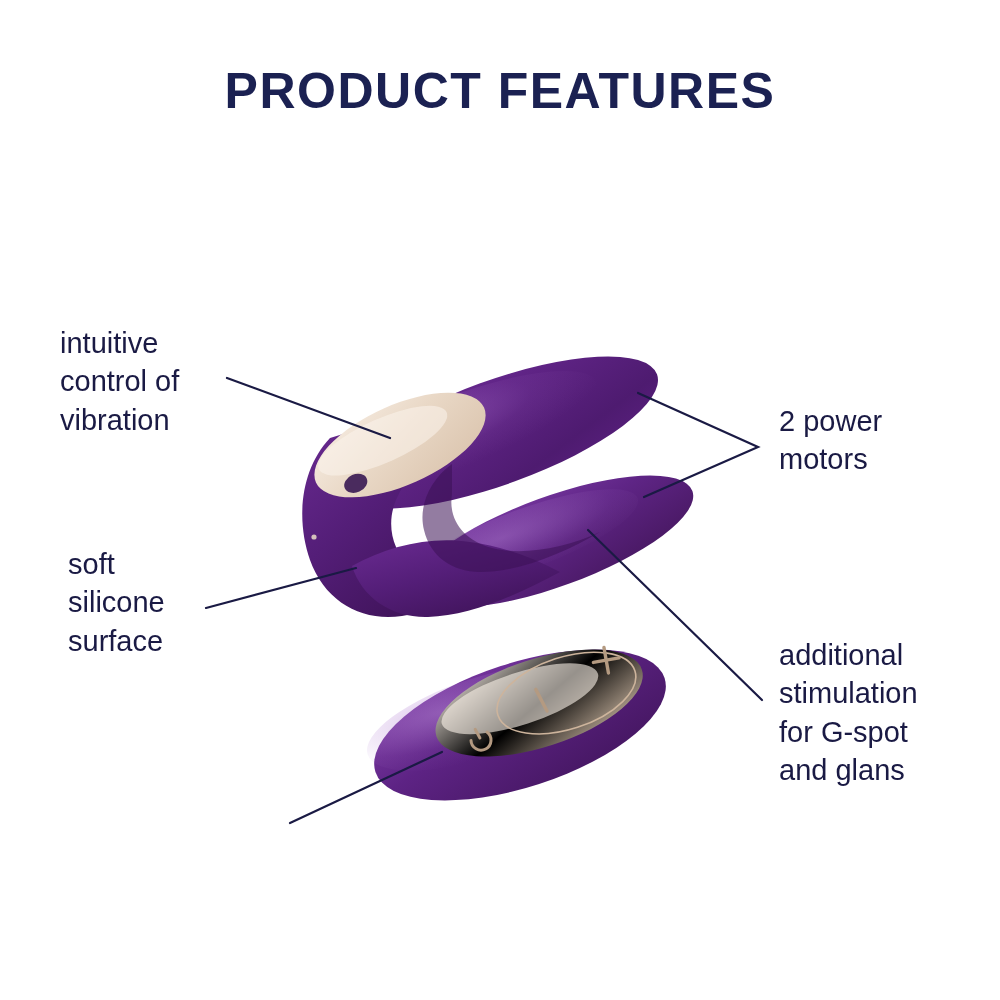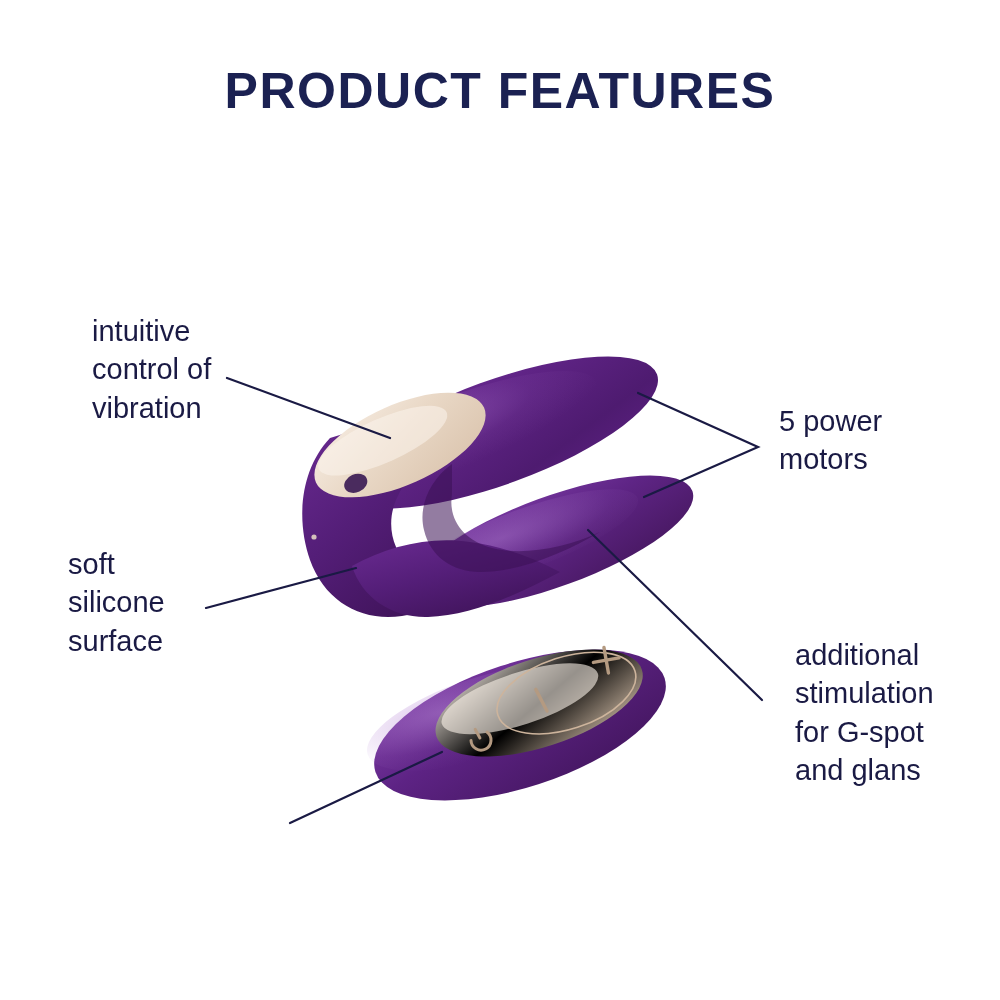--- a/index.html
+++ b/index.html
@@ -38,25 +38,25 @@
     color: #1a1a44;
     font-family: "Liberation Sans", sans-serif;
     font-size: 29px;
     line-height: 1.32;
     font-weight: 400;
     white-space: pre-line;
   }
   .label.left  { text-align: left; }
   .label.right { text-align: left; }
 
-  #label-intuitive { left: 60px;  top: 312px; margin-left: 32px; }
+  #label-intuitive { left: 60px;  top: 324px; }
   #label-soft      { left: 68px;  top: 545px; }
   #label-radio     { left: 60px;  top: 760px; }
   #label-motors    { left: 779px; top: 402px; }
-  #label-addl      { left: 795px; top: 636px; }
+  #label-addl      { left: 779px; top: 636px; }
 
   
   #artwork {
     position: absolute;
     left: 0; top: 0;
     width: 1000px;
     height: 1000px;
   }
 </style>
 </head>
@@ -211,21 +211,21 @@
 
   <div class="label left" id="label-intuitive">intuitive
 control of
 vibration</div>
 
   <div class="label left" id="label-soft">soft
 silicone
 surface</div>
 
 
-  <div class="label right" id="label-motors">5 power
+  <div class="label right" id="label-motors">2 power
 motors</div>
 
   <div class="label right" id="label-addl">additional
 stimulation
 for G-spot
 and glans</div>
 
 </div>
 
 </body></html>

